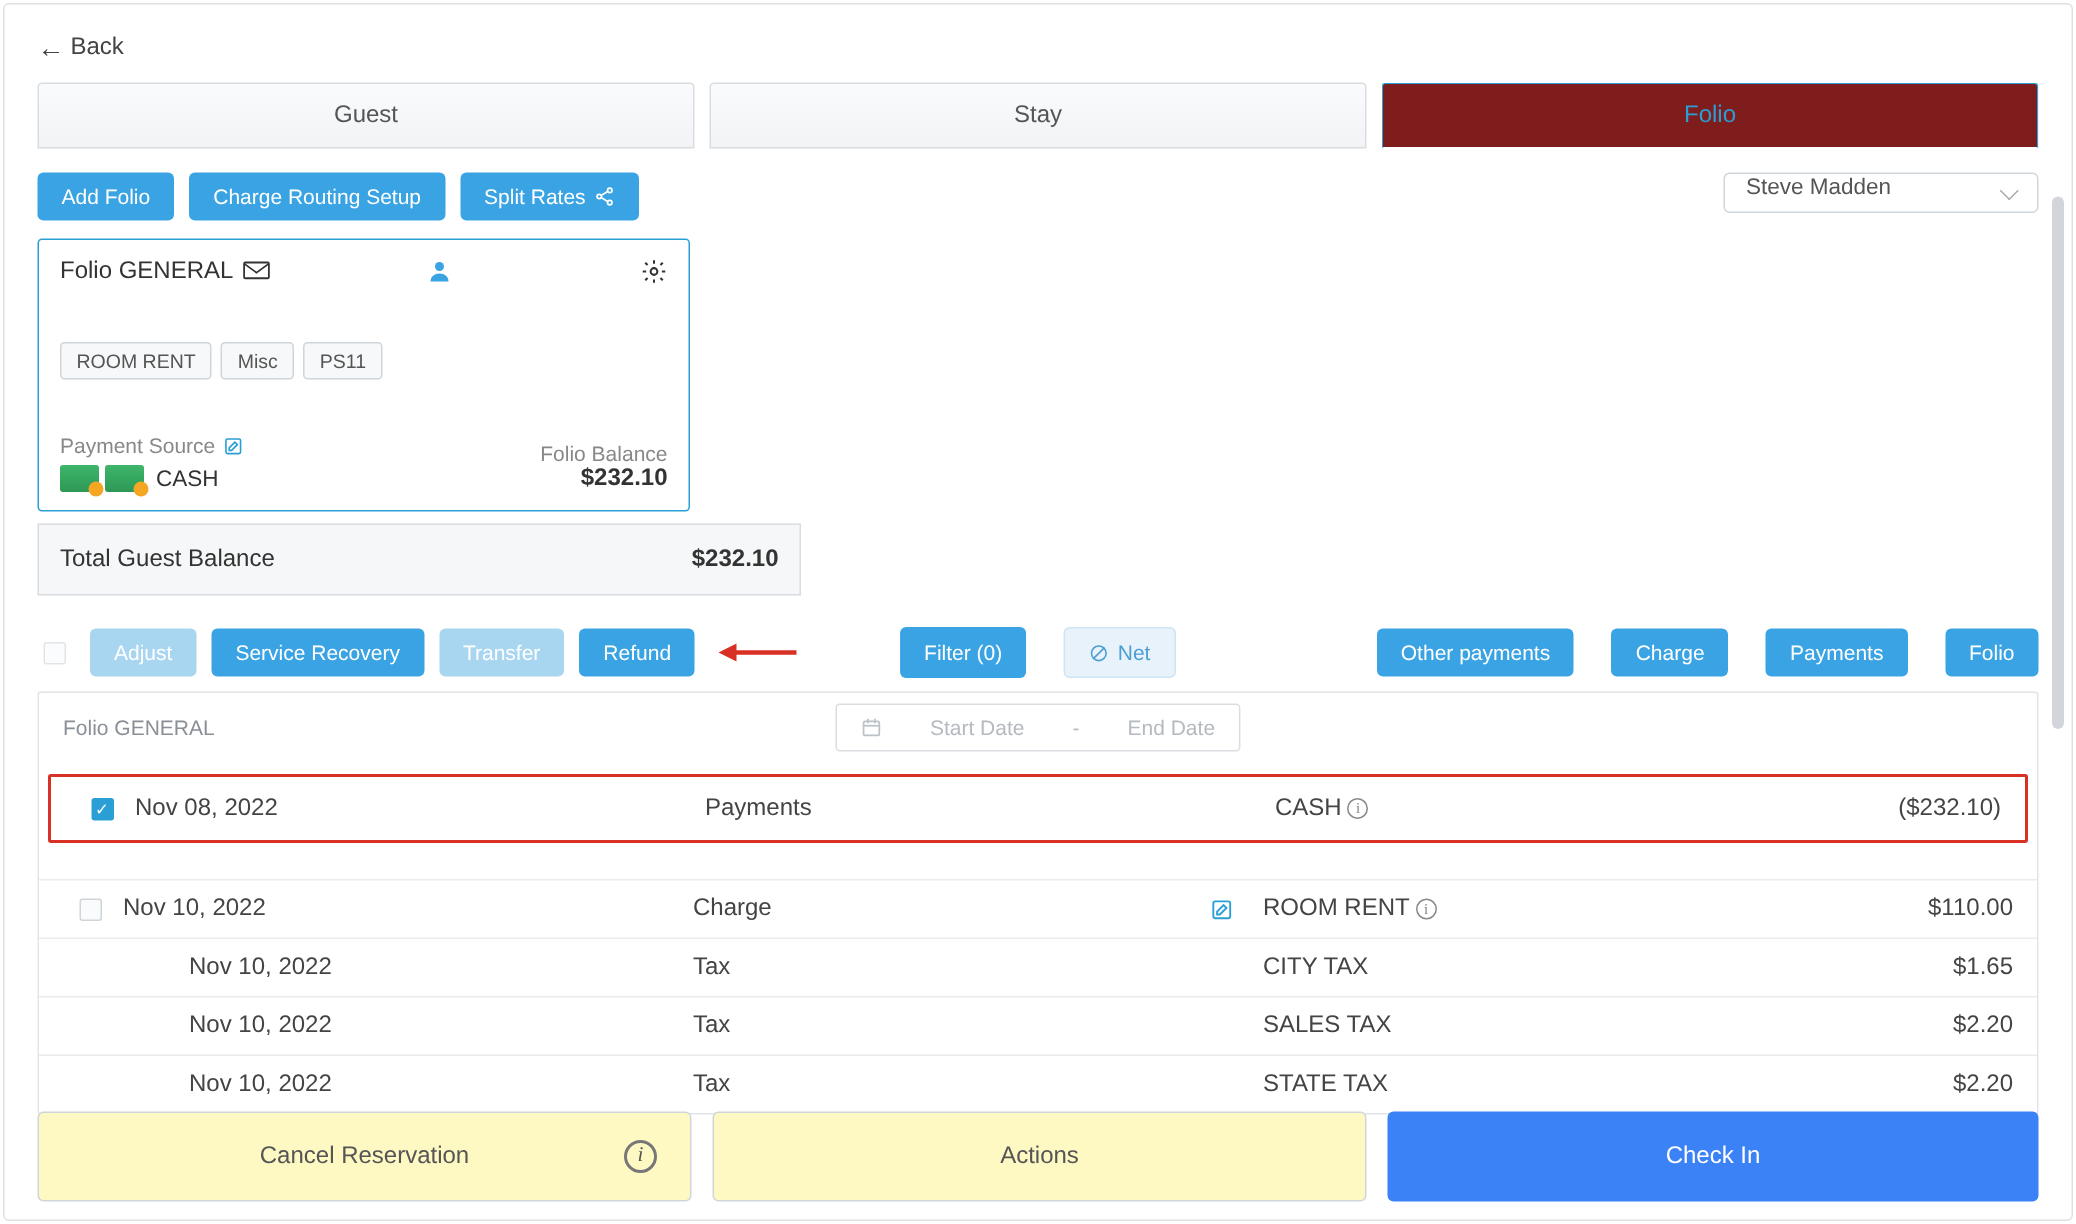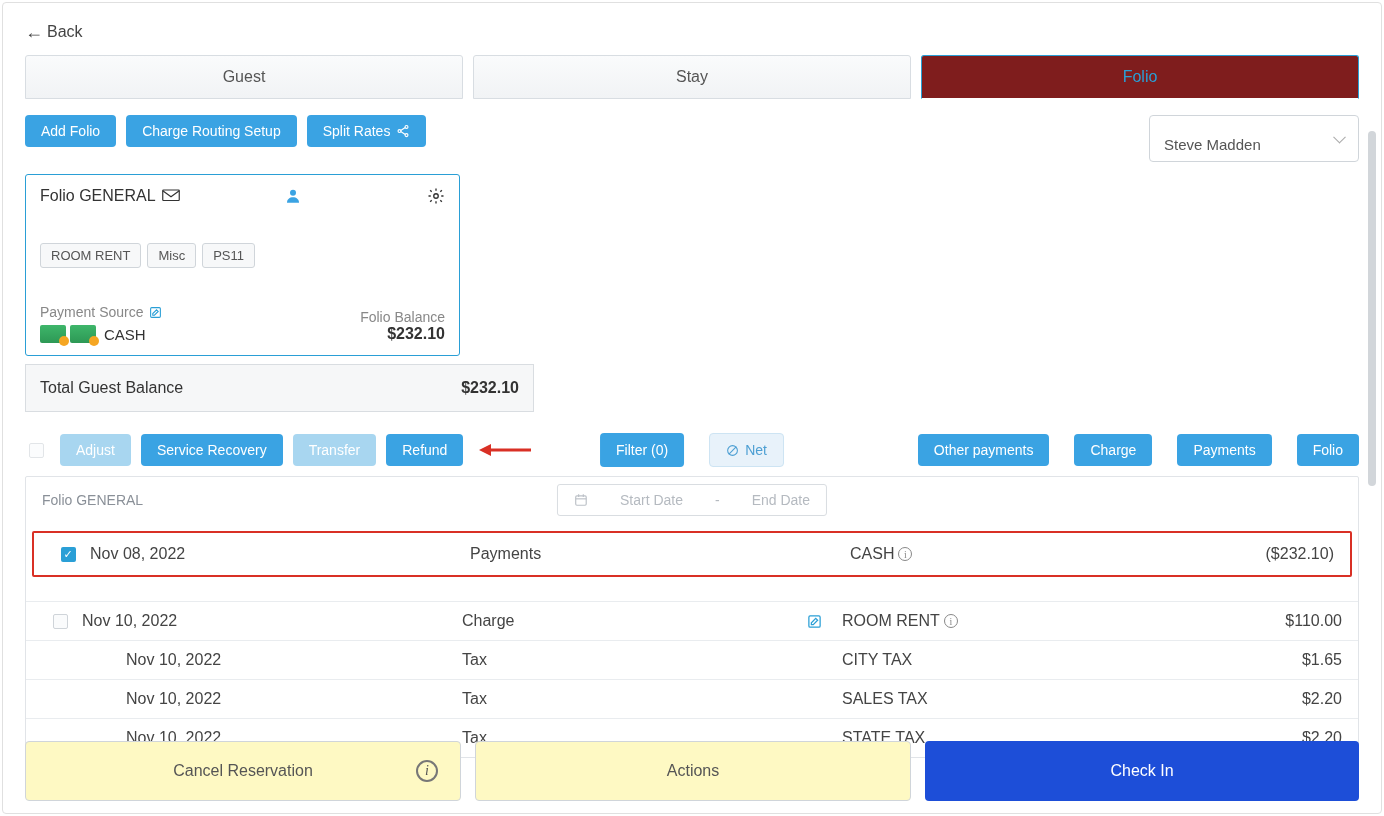--- a/index.html
+++ b/index.html
@@ -74,21 +74,21 @@
       border: none;
       cursor: pointer;
       white-space: nowrap;
     }
     .btn-blue { background: #3aa3e3; color: #fff; }
     .btn-blue-light { background: #a8d6f0; color: #fff; cursor: default; }
     .btn-outline-blue { background: #e8f2fa; border: 1px solid #cde4f3; color: #4c9fd3; text-align: center; }
     .spacer { flex: 1; }
     .select {
       min-width: 210px;
-      padding: 20px 36px 8px 14px;
+      padding: 0 36px 8px 14px;
       border: 1px solid #d0d5da;
       border-radius: 4px;
       background: #fff;
       font-size: 15px;
       color: #555;
       cursor: pointer;
       position: relative;
     }
     .select::after {
       content: "";
@@ -273,21 +273,21 @@
       text-align: center;
       font-size: 16px;
       border-radius: 4px;
       cursor: pointer;
       display: flex;
       align-items: center;
       justify-content: center;
       position: relative;
     }
     .footer-outline { background: #fef9c3; border: 1px solid #d0d5da; color: #555; }
-    .footer-checkin { background: #1d4ed8; color: #fff; border: none; }
+    .footer-checkin { background: #3b82f6; color: #fff; border: none; }
     .footer-outline .info-circle {
       position: absolute;
       right: 22px;
     }
     .info-circle {
       width: 22px; height: 22px;
       border: 2px solid #777;
       border-radius: 50%;
       display: inline-flex;
       align-items: center; justify-content: center;

